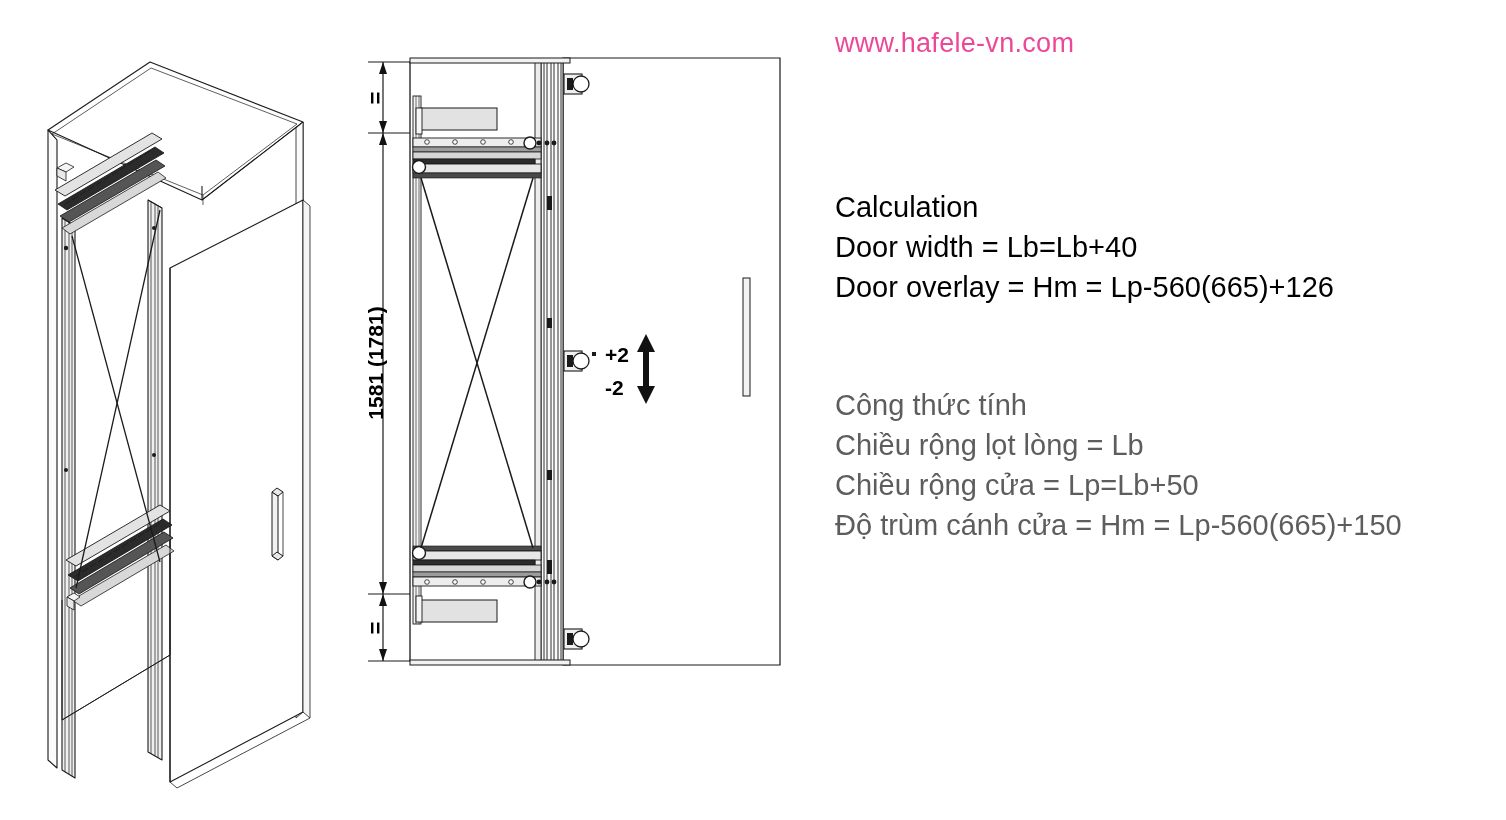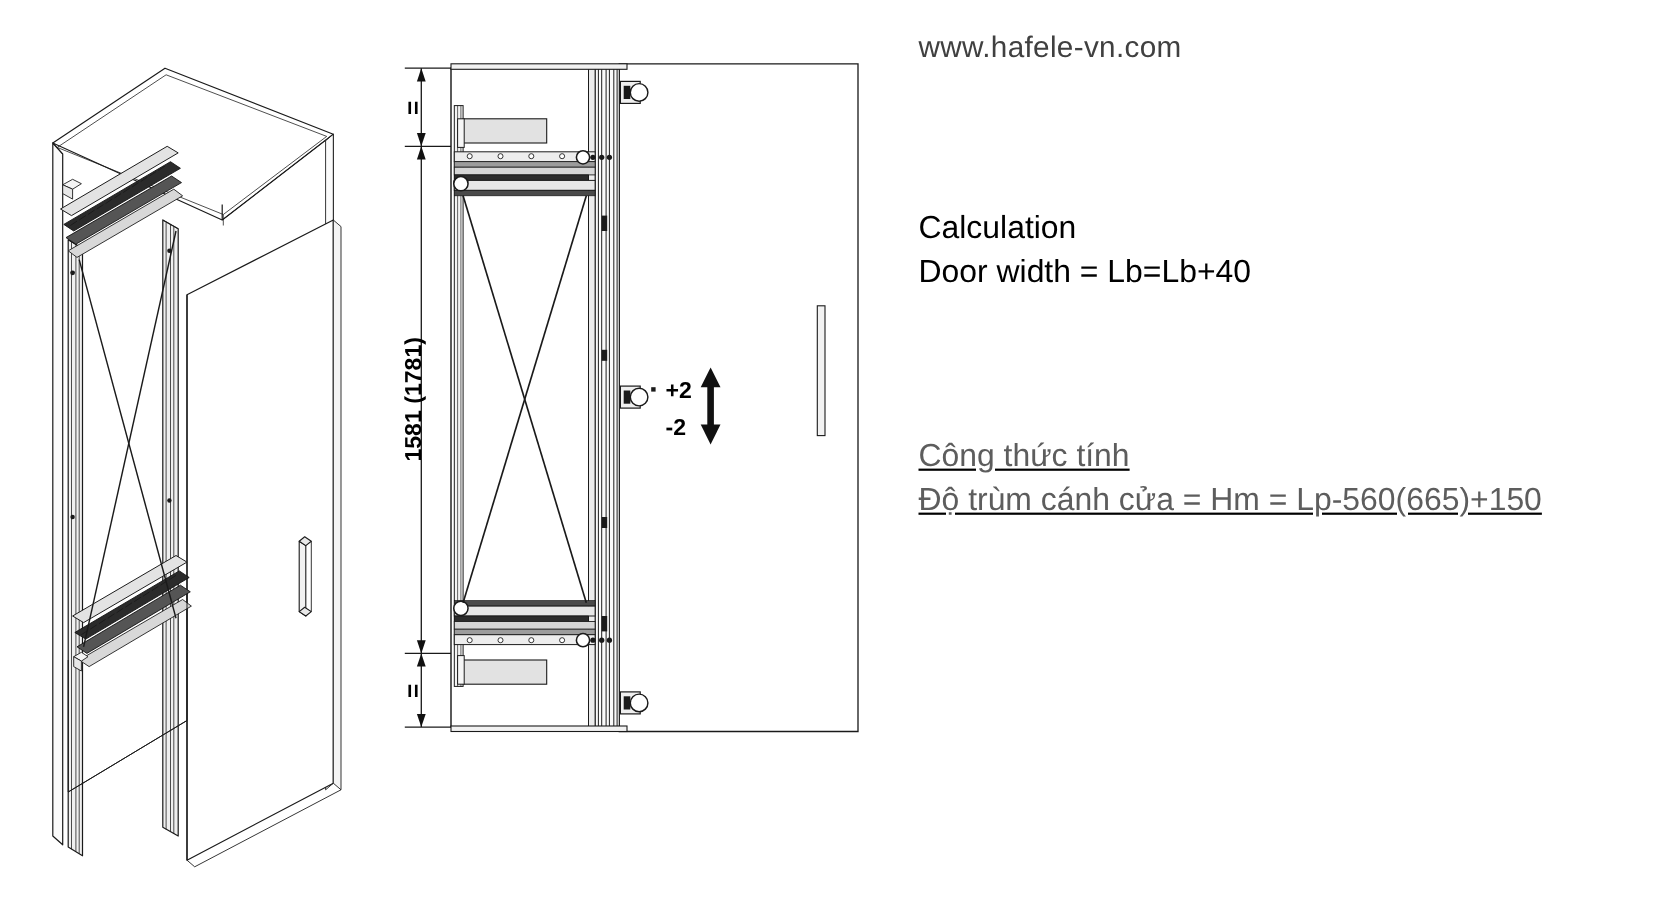--- a/index.html
+++ b/index.html
@@ -7,28 +7,28 @@
   body{
     width:1506px;height:820px;position:relative;overflow:hidden;
     font-family:"Liberation Sans","DejaVu Sans",sans-serif;
     background:#ffffff;
   }
   .stage{position:absolute;inset:0;}
 
   
   #text-panel{position:absolute;left:835px;top:30px;width:660px;}
   #site-url{
-    font-size:27px;color:#404040;letter-spacing:.3px;
+    font-size:27px;color:#ec4899;letter-spacing:.3px;
     white-space:nowrap;line-height:1;
   }
   #calc-block{position:absolute;left:0px;top:157px;width:660px;}
   #calc-block .line{
     font-size:29px;color:#000000;line-height:40px;white-space:nowrap;
   }
-  #vn-block{position:absolute;left:0px;top:365px;width:660px;text-decoration:underline;}
+  #vn-block{position:absolute;left:0px;top:355px;width:660px;}
   #vn-block .line{
     font-size:29px;color:#5d5d5d;line-height:40px;white-space:nowrap;
   }
 
   
   #iso-view{position:absolute;left:0px;top:0px;width:370px;height:820px;}
   #section-view{position:absolute;left:355px;top:0px;width:470px;height:820px;}
   svg{display:block;overflow:visible;}
   .dimtext{
     font-family:"Liberation Sans","DejaVu Sans",sans-serif;
@@ -322,21 +322,24 @@
     </svg>
   </div>
 
   <div id="text-panel">
 
     <div id="site-url">www.hafele-vn.com</div>
 
     <div id="calc-block">
       <div class="line">Calculation</div>
       <div class="line">Door width = Lb=Lb+40</div>
+      <div class="line">Door overlay = Hm = Lp-560(665)+126</div>
     </div>
 
     <div id="vn-block">
       <div class="line">Công thức tính</div>
+      <div class="line">Chiều rộng lọt lòng = Lb</div>
+      <div class="line">Chiều rộng cửa = Lp=Lb+50</div>
       <div class="line">Độ trùm cánh cửa = Hm = Lp-560(665)+150</div>
     </div>
 
   </div>
 </div>
 
 </body></html>

